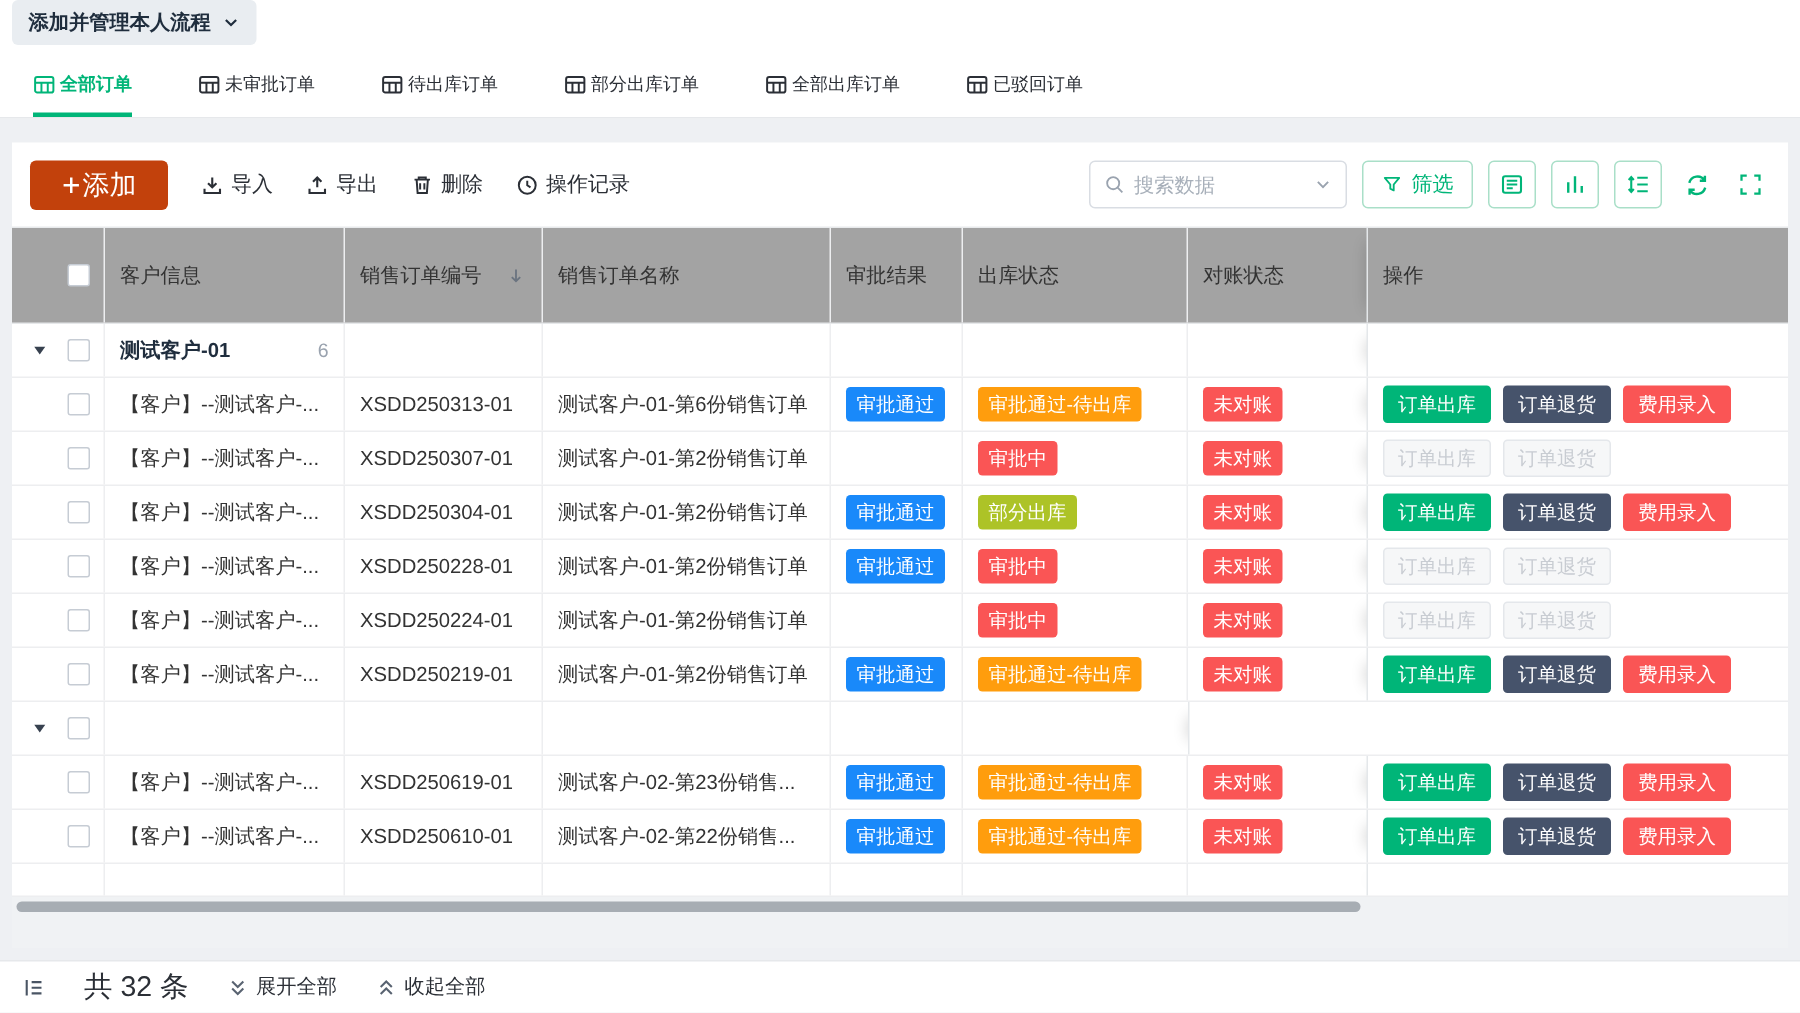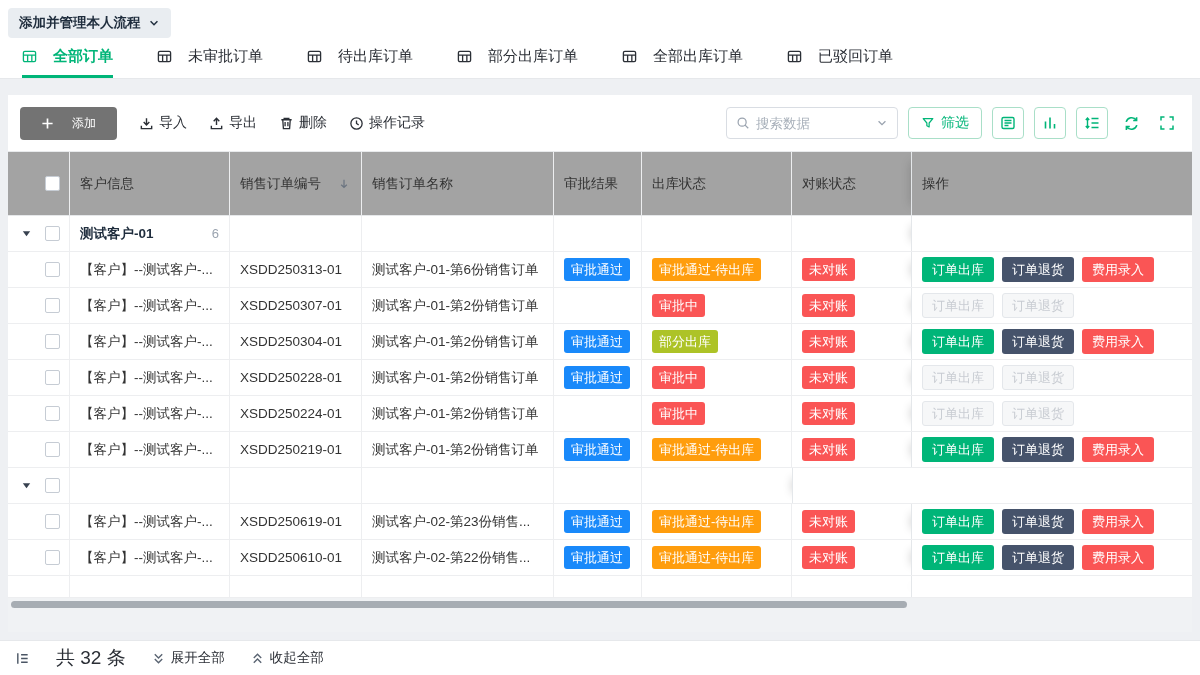--- a/index.html
+++ b/index.html
@@ -1,34 +1,34 @@
 <!DOCTYPE html>
 <html><head>
 <meta charset="utf-8">
 <style>
   * { margin:0; padding:0; box-sizing:border-box; }
   html,body { width:1200px; height:675px; overflow:hidden; }
   body { background:#eef0f3; font-family:"Liberation Sans","DejaVu Sans",sans-serif; font-size:14px; color:#333; }
   svg { display:block; }
 
   
-  .topbar { background:#fff; height:38px; display:flex; align-items:flex-end; padding:0 8px; }
+  .topbar { background:#fff; height:38px; display:flex; align-items:flex-start; padding:0 8px; }
   .process-btn { display:inline-flex; align-items:center; gap:7px; background:#e9edf1; border:none; border-radius:4px; padding:6px 11px; font-weight:bold; font-size:13.5px; color:#1f2d3d; cursor:pointer; font-family:inherit; }
 
   
   .tabs { background:#fff; height:41px; display:flex; align-items:stretch; gap:44px; padding:0 22px; border-bottom:1px solid #e6e8eb; }
-  .tab { display:flex; align-items:center; gap:16px; font-size:15px; color:#2b2f36; cursor:pointer; border-bottom:3px solid transparent; }
+  .tab { display:flex; align-items:center; gap:3px; font-size:12px; color:#2b2f36; cursor:pointer; border-bottom:3px solid transparent; }
   .tab.active { color:#00b578; border-bottom-color:#00b578; font-weight:bold; }
 
   
   .card { background:#fff; margin:16px 8px 0; height:537px; display:flex; flex-direction:column; }
 
   
   .toolbar { display:flex; align-items:center; padding:12px; gap:22px; height:56px; }
-  .add-btn { display:inline-flex; align-items:center; gap:18px; background:#737373; color:#fff; border:none; border-radius:4px; padding:0 21px; height:33px; font-size:12px; cursor:pointer; font-family:inherit; }
+  .add-btn { display:inline-flex; align-items:center; gap:1px; background:#c2410c; color:#fff; border:none; border-radius:4px; padding:0 21px; height:33px; font-size:18px; cursor:pointer; font-family:inherit; }
   .tool-link { display:inline-flex; align-items:center; gap:5px; color:#2b2f36; font-size:14px; cursor:pointer; background:none; border:none; font-family:inherit; }
   .toolbar-right { margin-left:auto; display:flex; align-items:center; gap:10px; }
   .searchbox { display:flex; align-items:center; width:172px; height:32px; border:1px solid #d9dde3; border-radius:4px; padding:0 9px; gap:6px; background:#fff; }
   .searchbox input { border:none; outline:none; flex:1; min-width:0; font-size:13.5px; color:#333; font-family:inherit; }
   .searchbox input::placeholder { color:#a8b0ba; }
   .filter-btn { display:inline-flex; align-items:center; gap:6px; height:32px; padding:0 12px; border:1px solid #a9dfc8; color:#00b578; border-radius:4px; background:#fff; font-size:14px; cursor:pointer; font-family:inherit; }
   .icon-btn { width:32px; height:32px; border:1px solid #a9dfc8; border-radius:4px; display:flex; align-items:center; justify-content:center; color:#00b578; background:#fff; cursor:pointer; }
   .plain-icon { width:26px; height:26px; display:flex; align-items:center; justify-content:center; color:#00b578; cursor:pointer; background:none; border:none; }
 
   

